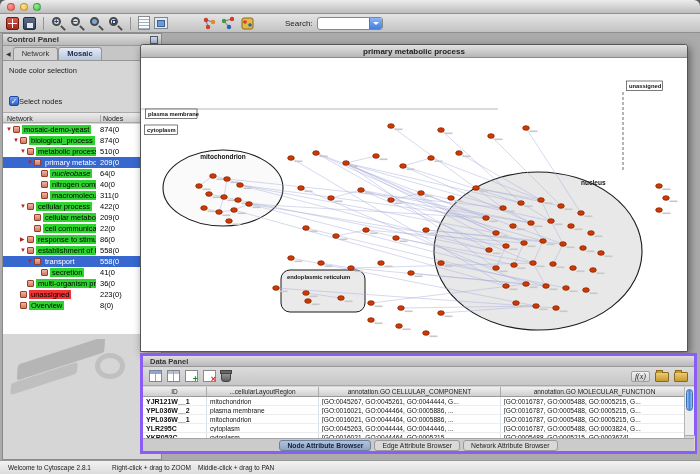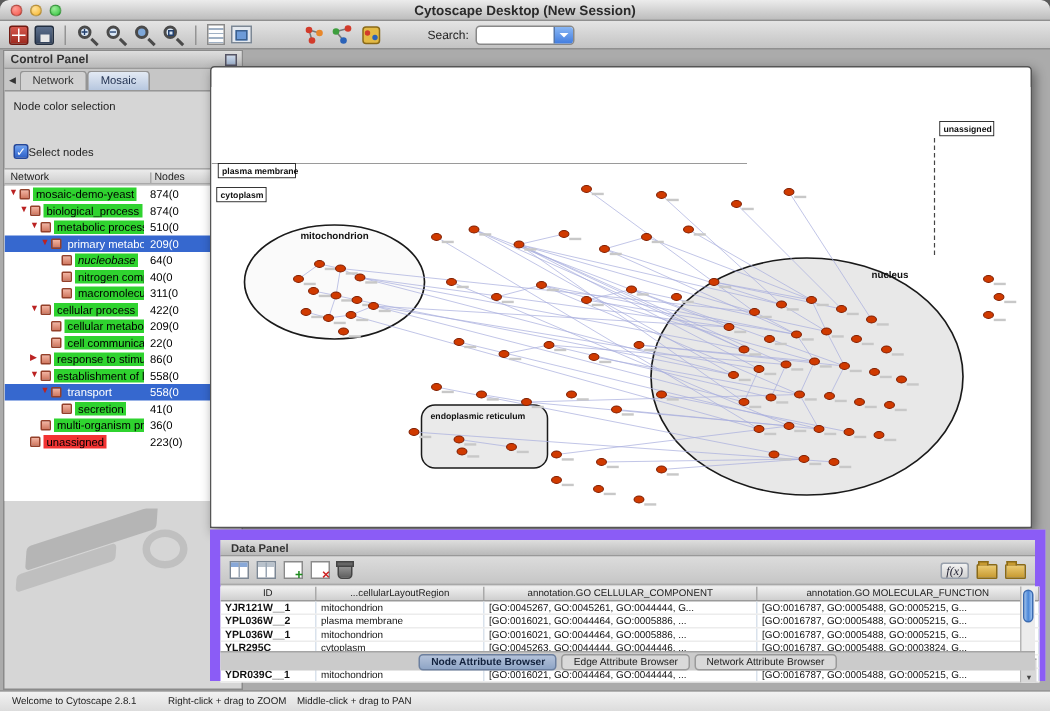--- a/index.html
+++ b/index.html
@@ -47,21 +47,21 @@
 
   
   .control-panel { position:absolute; left:2px; top:33px; width:160px; height:427px;
     background:#d6d6d6; border:1px solid #8a8a8a; }
   .cp-header { height:12px; background:linear-gradient(#dedede,#b9b9b9); border-bottom:1px solid #999;
     font-size:8px; font-weight:bold; color:#333; line-height:12px; padding-left:4px; position:relative; }
   .cp-float { position:absolute; right:3px; top:2px; width:8px; height:8px; border:1px solid #556; background:linear-gradient(#cdd9ea,#9fb4d0); }
   .cp-tabs { height:15px; background:#c6c6c6; border-bottom:1px solid #979797; display:flex; align-items:flex-end; padding:0 1px; }
   .cp-tab { font-size:7.5px; padding:1px 8px 2px; border:1px solid #949494; border-bottom:none;
     border-radius:3px 3px 0 0; background:#d2d2d2; color:#333; }
-  .cp-tab-sel { background:linear-gradient(#e3eaf4,#b7c7df); font-weight:normal; color:#1c2c4c;margin-top:21px; }
+  .cp-tab-sel { background:linear-gradient(#e3eaf4,#b7c7df); font-weight:bold; color:#1c2c4c;margin-top:21px; }
   .tab-chevron { font-size:6px; color:#333; padding:0 2px 3px; }
   .cp-label { position:absolute; top:32px; left:6px; font-size:7.5px; color:#222; }
   .dropdown { position:absolute; top:42px; left:5px; right:5px; height:14px; background:#fff;
     border:1px solid #9a9a9a; border-radius:3px; display:flex; align-items:center; overflow:hidden; }
   .dd-value { font-size:7.5px; padding-left:4px; color:#111; }
   .dd-btn { margin-left:auto; width:13px; height:100%; background:linear-gradient(#8fbcf7,#3c78dd); border-left:1px solid #5c7ca8; position:relative; }
   .dd-btn .up { position:absolute; left:3px; top:1px; border:3px solid transparent; border-bottom-color:#fff; }
   .dd-btn .dn { position:absolute; left:3px; bottom:1px; border:3px solid transparent; border-top-color:#fff; }
   .cb-row { position:absolute; top:62px; left:6px; display:flex; align-items:center; }
   .checkbox { width:10px; height:10px; border-radius:2px; background:linear-gradient(#6ea2f2,#2f62c9);
@@ -96,21 +96,21 @@
   
   .net-window { position:absolute; left:140px; top:44px; width:548px; height:308px;
     border:1px solid #555; border-radius:3px 3px 0 0; background:#fff; box-shadow:2px 3px 8px rgba(0,0,0,.45); }
   .net-titlebar { height:13px; background:linear-gradient(#e2e2e2,#b6b6b6); border-bottom:1px solid #8a8a8a;
     border-radius:3px 3px 0 0; text-align:center; font-size:8px; font-weight:bold; color:#222; line-height:13px; }
   .net-canvas { position:absolute; top:13px; left:0; right:0; bottom:0; background:#fff; }
   .net-canvas svg { width:100%; height:100%; display:block; }
 
   
   .data-panel { position:absolute; left:140px; top:353px; width:557px; height:101px;
-    background:#d2d2d2; border:7px solid #8b5cf6; }
+    background:#d2d2d2; border:3px solid #8b5cf6; }
   .dp-header { height:11px; background:linear-gradient(#dedede,#b9b9b9); border-bottom:1px solid #999;
     font-size:7.5px; font-weight:bold; color:#333; line-height:11px; padding-left:7px; }
   .dp-toolbar { height:19px; display:flex; align-items:center; gap:5px; padding:0 6px; border-bottom:1px solid #a8a8a8;
     background:linear-gradient(#dcdcdc,#c6c6c6); }
   .dp-icon { position:relative; width:13px; height:12px; flex:none; }
   .dp-grid { background:#fff; border:1px solid #7c8794; }
   .dp-grid::before { content:""; position:absolute; left:0; right:0; top:0; height:3px; background:#88a8d8; }
   .dp-grid::after { content:""; position:absolute; left:5px; top:0; bottom:0; width:1px; background:#9aa6b4; }
   .dp-grid2::before { background:#b9c2cc; }
   .dp-pg { background:#fff; border:1px solid #8a8a8a; }
@@ -150,21 +150,20 @@
 </style>
 </head>
 <body>
 
 <div id="stage">
 
   <div class="titlebar">
     <span class="tl tl-red"></span>
     <span class="tl tl-yellow"></span>
     <span class="tl tl-green"></span>
-    <span>Cytoscape Desktop (New Session)</span>
   </div>
 
   <div class="toolbar">
     <span class="tb-icon mosaic"></span>
     <span class="tb-icon save"></span>
     <span class="tb-sep"></span>
     <span class="tb-icon mag">
         <i class="lens"></i>
         <i class="handle"></i>
         <i class="sign">+</i>
@@ -324,33 +323,42 @@
     <span class="tree-icon"></span>
     <span class="tree-label" style="max-width: 60px;">multi-organism pro</span>
     <span class="tree-count">36(0</span>
   </div>
         <div class="tree-row style-red" style="padding-left: 10px;">
     <span class="tri" style="visibility: hidden;"></span>
     <span class="tree-icon"></span>
     <span class="tree-label" style="max-width: 67px;">unassigned</span>
     <span class="tree-count">223(0)</span>
   </div>
+        <div class="tree-row style-green" style="padding-left: 10px;">
+    <span class="tri" style="visibility: hidden;"></span>
+    <span class="tree-icon"></span>
+    <span class="tree-label" style="max-width: 67px;">Overview</span>
+    <span class="tree-count">8(0)</span>
+  </div>
       </div>
     <div class="cp-scrollbar">
       <span class="sb-thumb"></span>
       <span class="sb-btns">▲<br>▼</span>
     </div>
     <div class="overview-art">
       <i class="wm wm1"></i>
         <i class="wm wm2"></i>
         <i class="wm wm3"></i>
     </div>
   </div>
 
   <div class="net-window">
+    <div class="net-titlebar">
+      <span>primary metabolic process</span>
+    </div>
     <div class="net-canvas">
       <svg viewBox="0 0 546 293" preserveAspectRatio="none">
           <line x1="0" y1="51" x2="357" y2="51" stroke="#9a9a9a" stroke-width="0.7"></line>
           <ellipse cx="82" cy="130" rx="60" ry="38" fill="rgba(246,246,246,0.6)" stroke="#1a1a1a" stroke-width="1.1"></ellipse>
           <ellipse cx="397" cy="193" rx="104" ry="79" fill="rgba(228,228,228,0.85)" stroke="#1a1a1a" stroke-width="1.1"></ellipse>
           <rect x="140" y="212" width="84" height="42" rx="9" fill="rgba(232,232,232,0.9)" stroke="#1a1a1a" stroke-width="1"></rect>
           <line x1="482" y1="34" x2="482" y2="112" stroke="#444" stroke-width="0.8" stroke-dasharray="3,2"></line>
           <line x1="58" y1="128" x2="72" y2="118" stroke="#a9aede" stroke-width="0.6" stroke-opacity="0.8"></line>
           <line x1="72" y1="118" x2="86" y2="121" stroke="#a9aede" stroke-width="0.6" stroke-opacity="0.8"></line>
           <line x1="86" y1="121" x2="99" y2="127" stroke="#a9aede" stroke-width="0.6" stroke-opacity="0.8"></line>

